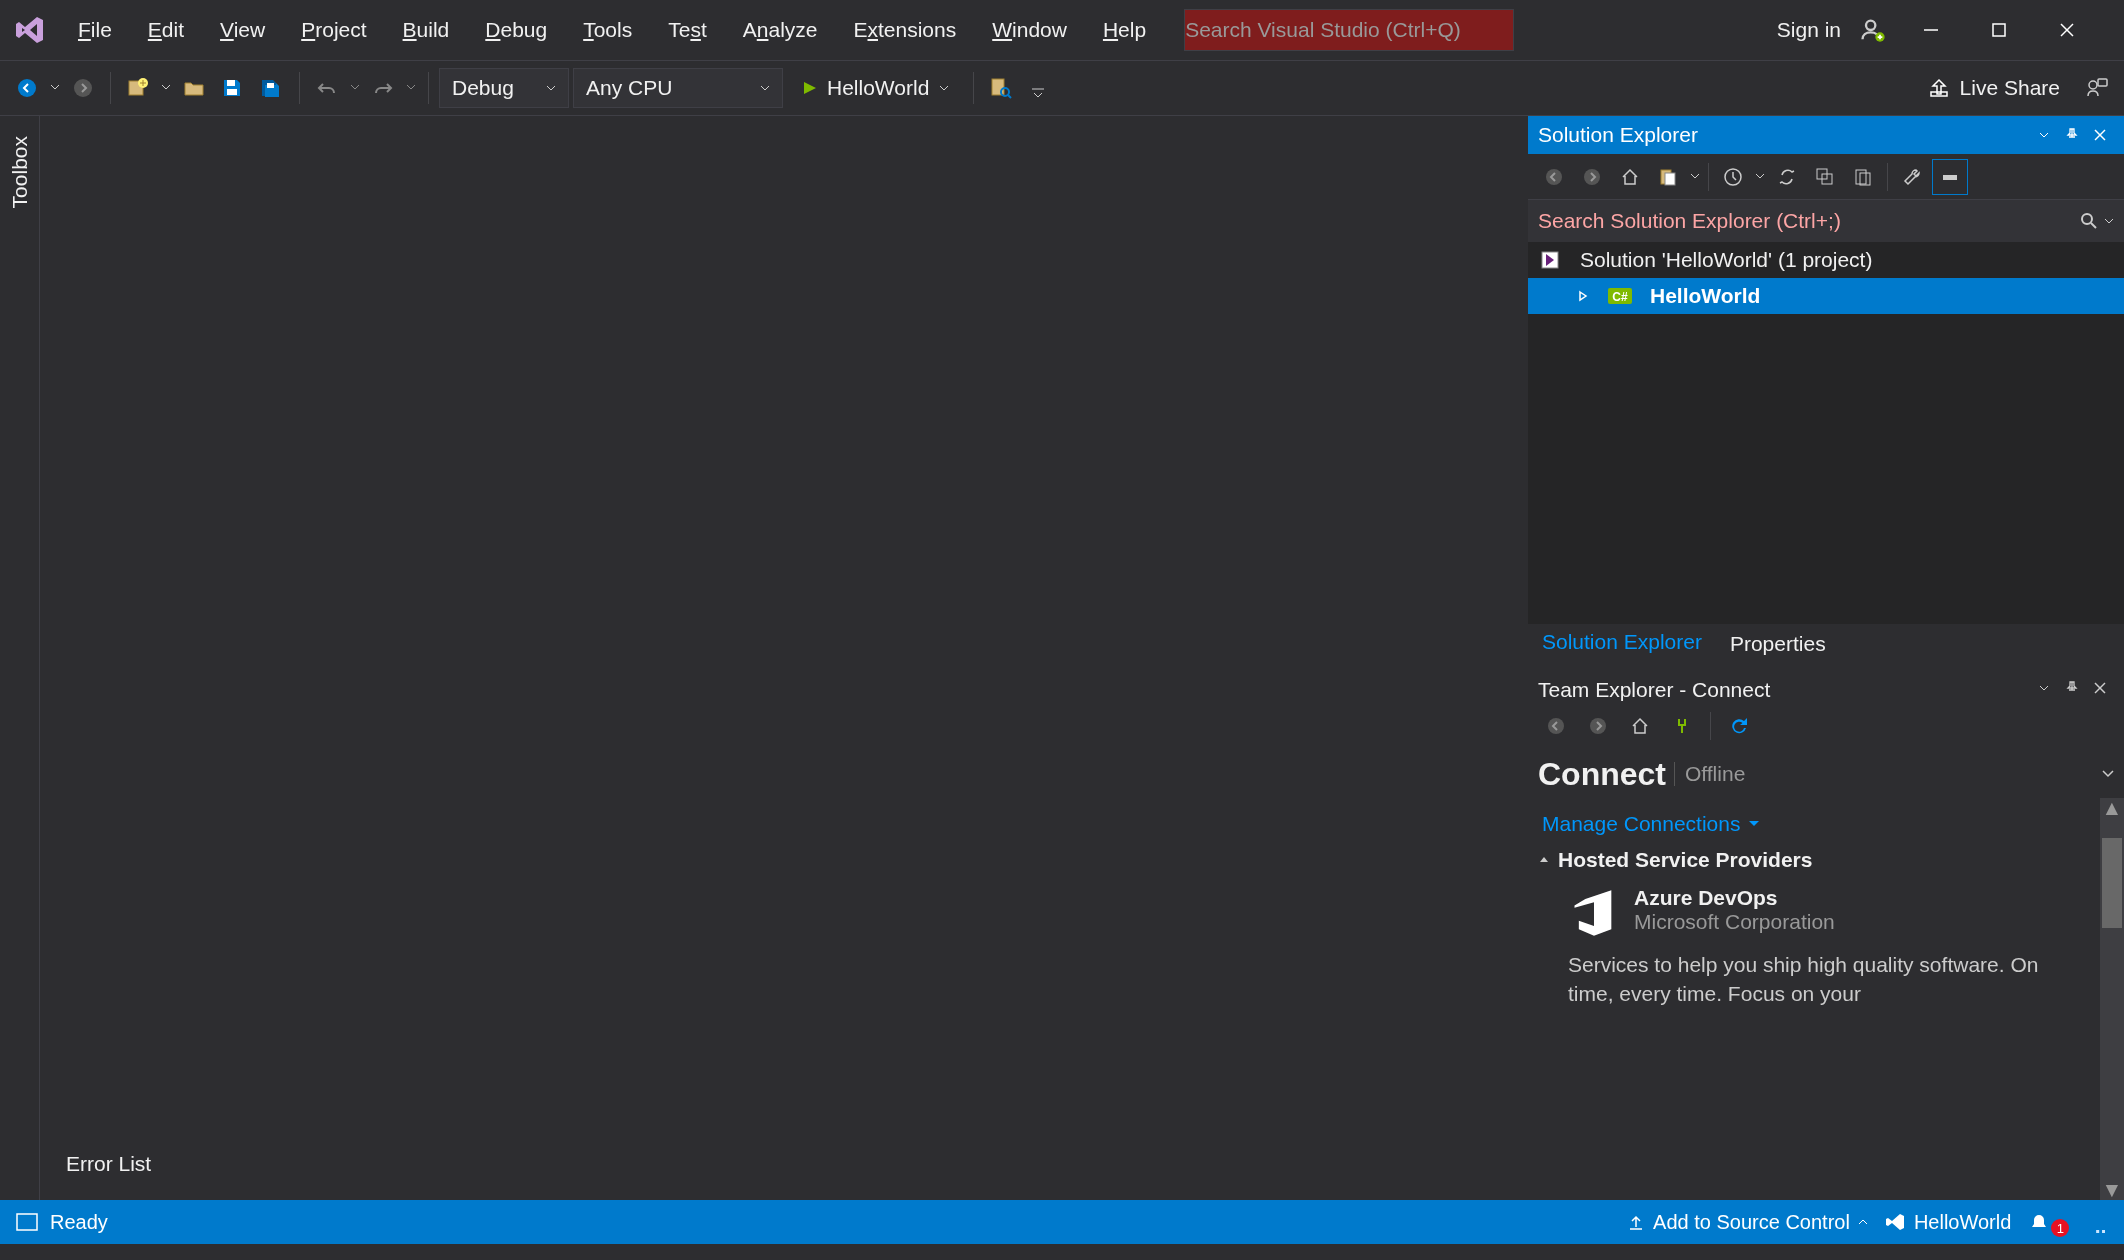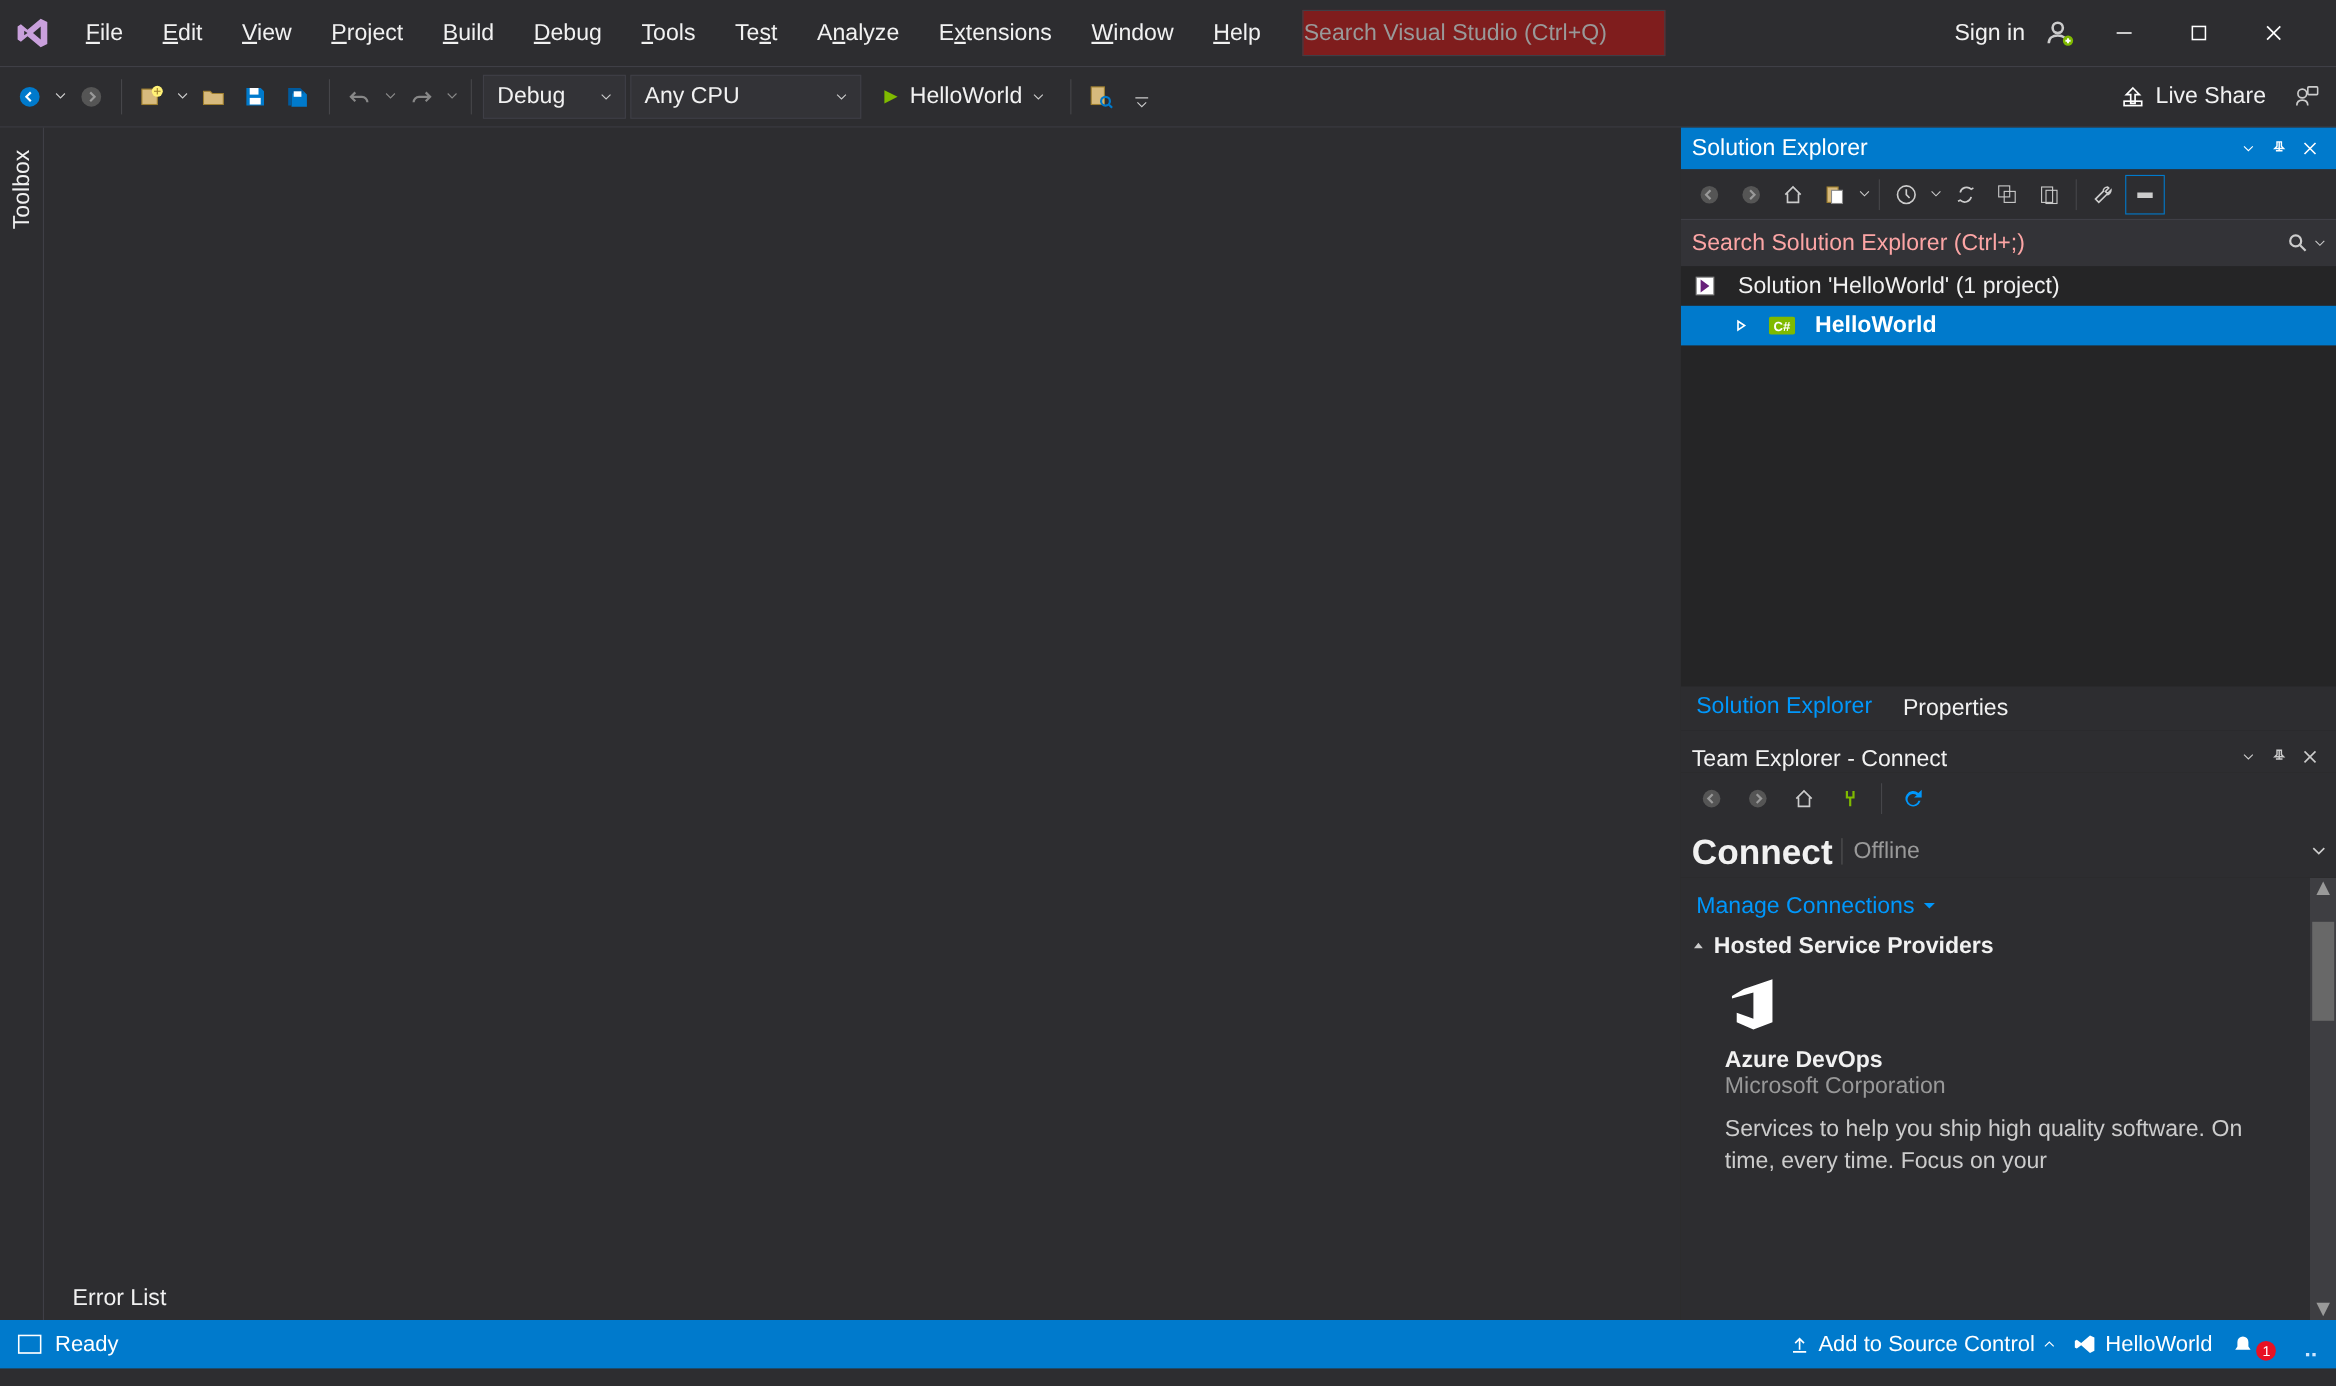--- a/index.html
+++ b/index.html
@@ -25,21 +25,21 @@
 .combo-debug { width: 130px; }
 .combo-cpu { width: 210px; }
 .start-btn { display: flex; align-items: center; gap: 10px; padding: 0 14px; height: 40px; cursor: pointer; }
 .play-icon { color: #7fba00; }
 .liveshare { margin-left: auto; display: flex; align-items: center; gap: 10px; padding: 0 14px; cursor: pointer; }
 
 .main { display: flex; height: 1084px; }
 .left-rail { width: 40px; background: #2d2d30; border-right: 1px solid #3f3f46; padding-top: 10px; }
 .vertical-tab { writing-mode: vertical-rl; text-orientation: mixed; color: #f1f1f1; padding: 10px 8px; cursor: pointer; transform: rotate(180deg); }
 .editor { flex: 1; background: #2d2d30; position: relative; }
-.errorlist-tab { position: absolute; bottom: 2px; left: 18px; color: #f1f1f1; cursor: pointer; padding: 6px 8px; }
+.errorlist-tab { position: absolute; bottom: 18px; left: 18px; color: #f1f1f1; cursor: pointer; padding: 6px 8px; }
 
 .right-pane { width: 596px; background: #252526; display: flex; flex-direction: column; }
 
 .panel-header { height: 38px; background: #007acc; color: #fff; display: flex; align-items: center; padding: 0 10px; }
 .panel-header.inactive { background: #2d2d30; color: #f1f1f1; align-items: flex-end; }
 .panel-header .title { flex: 1; }
 .panel-header .ph-btn { width: 28px; height: 28px; display: flex; align-items: center; justify-content: center; cursor: pointer; }
 
 .se-toolbar { height: 46px; background: #2d2d30; border-bottom: 1px solid #3f3f46; display: flex; align-items: center; padding: 0 8px; gap: 2px; }
 .se-tb-btn { width: 36px; height: 36px; display: flex; align-items: center; justify-content: center; cursor: pointer; color: #f1f1f1; }
@@ -62,21 +62,21 @@
 
 .te-toolbar { height: 48px; background: #2d2d30; display: flex; align-items: center; padding: 0 10px; gap: 6px; }
 .te-head { height: 48px; background: #2d2d30; display: flex; align-items: center; padding: 0 10px; }
 .te-head .connect { font-size: 32px; font-weight: 600; }
 .te-head .offline { color: #999; margin-left: 8px; border-left: 1px solid #555; padding-left: 10px; }
 .te-head .dd { margin-left: auto; }
 
 .te-content { background: #2d2d30; flex: 1; overflow: hidden; padding: 10px 0; position: relative; }
 .manage-link { color: #0097fb; padding: 4px 14px; display: flex; align-items: center; gap: 8px; cursor: pointer; }
 .hosted-hdr { padding: 8px 10px; display: flex; align-items: center; gap: 8px; font-weight: 600; }
-.provider { display: flex; padding: 6px 20px 6px 40px; gap: 14px; flex-direction: column; }
+.provider { display: flex; padding: 6px 20px 6px 40px; gap: 14px; }
 .provider-icon { width: 52px; height: 52px; flex-shrink: 0; }
 .provider-text .pname { font-weight: 600; }
 .provider-text .pcorp { color: #999; }
 .provider-desc { padding: 6px 40px 0 40px; color: #ccc; line-height: 1.4; }
 
 .scrollbar-v { position: absolute; right: 0; top: 0; bottom: 0; width: 24px; background: #3e3e42; }
 .scrollbar-v .thumb { position: absolute; left: 2px; right: 2px; top: 40px; height: 90px; background: #686868; }
 .scrollbar-v .arr { position: absolute; left: 0; right: 0; height: 20px; display: flex; align-items: center; justify-content: center; color: #999; }
 
 .statusbar { height: 44px; background: #007acc; color: #fff; display: flex; align-items: center; padding: 0 16px; font-size: 20px; }

